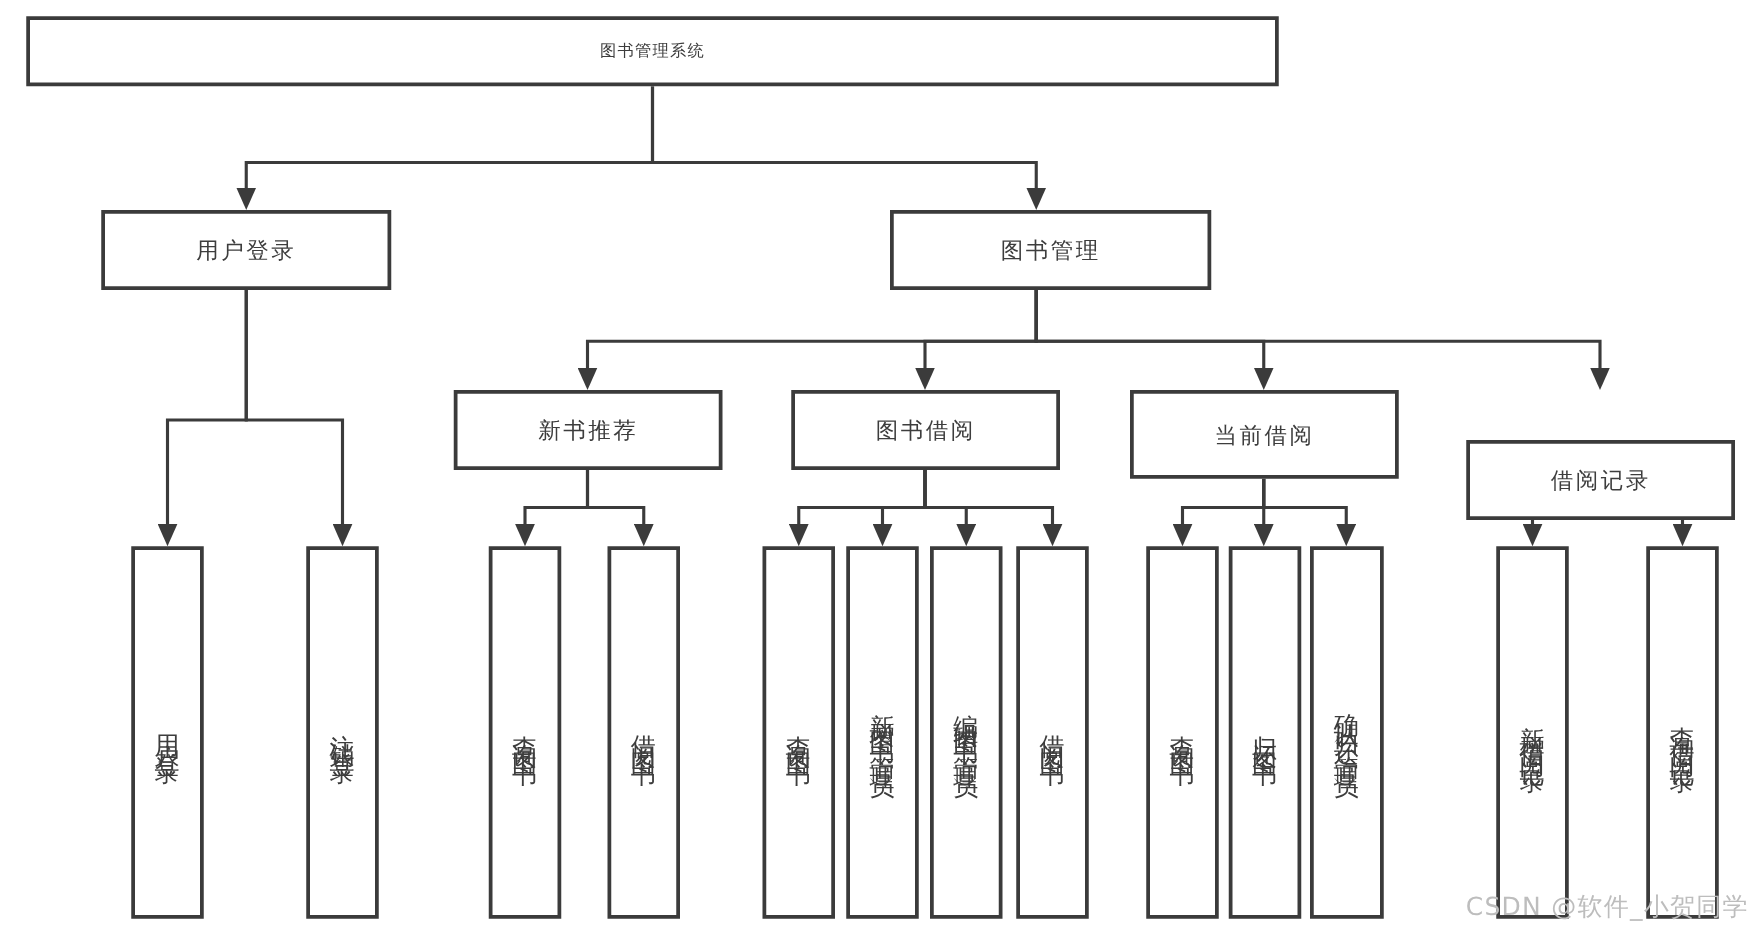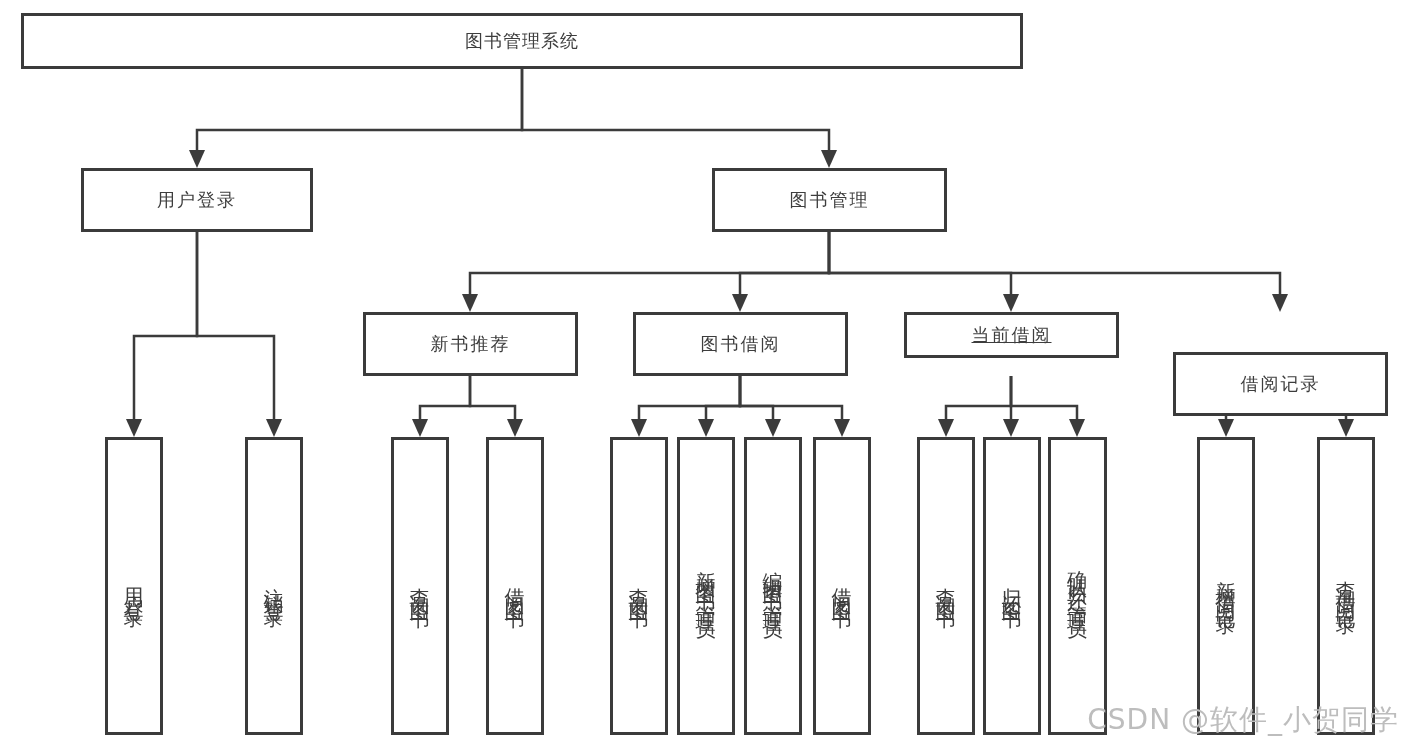--- a/index.html
+++ b/index.html
@@ -32,47 +32,47 @@
     align-items: center;
     justify-content: center;
     color: #3d3d3d;
   }
   .node.h {
     font-size: 18px;
     letter-spacing: 2px;
     white-space: nowrap;
   }
   .node.root-box {
-    font-size: 18px;
+    font-size: 13px;
     letter-spacing: 1px;
   }
   .node.v span {
     writing-mode: vertical-rl;
     text-orientation: mixed;
     font-size: 20px;
     letter-spacing: 7px;
     line-height: 1;
   }
   .watermark {
     position: absolute;
     right: 6px;
     bottom: 8px;
-    font-size: 28px;
+    font-size: 20px;
     color: #bdbdbd;
     letter-spacing: 1px;
     white-space: nowrap;
     z-index: 5;
   }
   
   .p-root  { left: 21px;   top: 13px;  width: 1002px; height: 56px; }
   .p-l2-0  { left: 81px;   top: 168px; width: 232px;  height: 64px; }
-  .p-l2-1  { left: 712px;  top: 168px; width: 235px;  height: 64px; }
+  .p-l2-1  { left: 712px;  top: 168px; width: 257px;  height: 64px; }
   .p-l3-0  { left: 363px;  top: 312px; width: 215px;  height: 64px; }
   .p-l3-1  { left: 633px;  top: 312px; width: 215px;  height: 64px; text-align: center; }
-  .p-l3-2  { left: 904px;  top: 312px; width: 215px;  height: 46px; text-decoration: underline; }
+  .p-l3-2  { left: 904px;  top: 312px; width: 215px;  height: 71px; }
   .p-l3-3  { left: 1173px; top: 312px; width: 215px;  height: 64px; margin-top: 40px; }
   .leaf    { top: 437px; width: 58px; height: 298px; }
   .p-l4-0  { left: 105px; }
   .p-l4-1  { left: 245px; }
   .p-l4-2  { left: 391px; }
   .p-l4-3  { left: 486px; }
   .p-l4-4  { left: 610px; }
   .p-l4-5  { left: 677px; }
   .p-l4-6  { left: 744px; }
   .p-l4-7  { left: 813px; }

